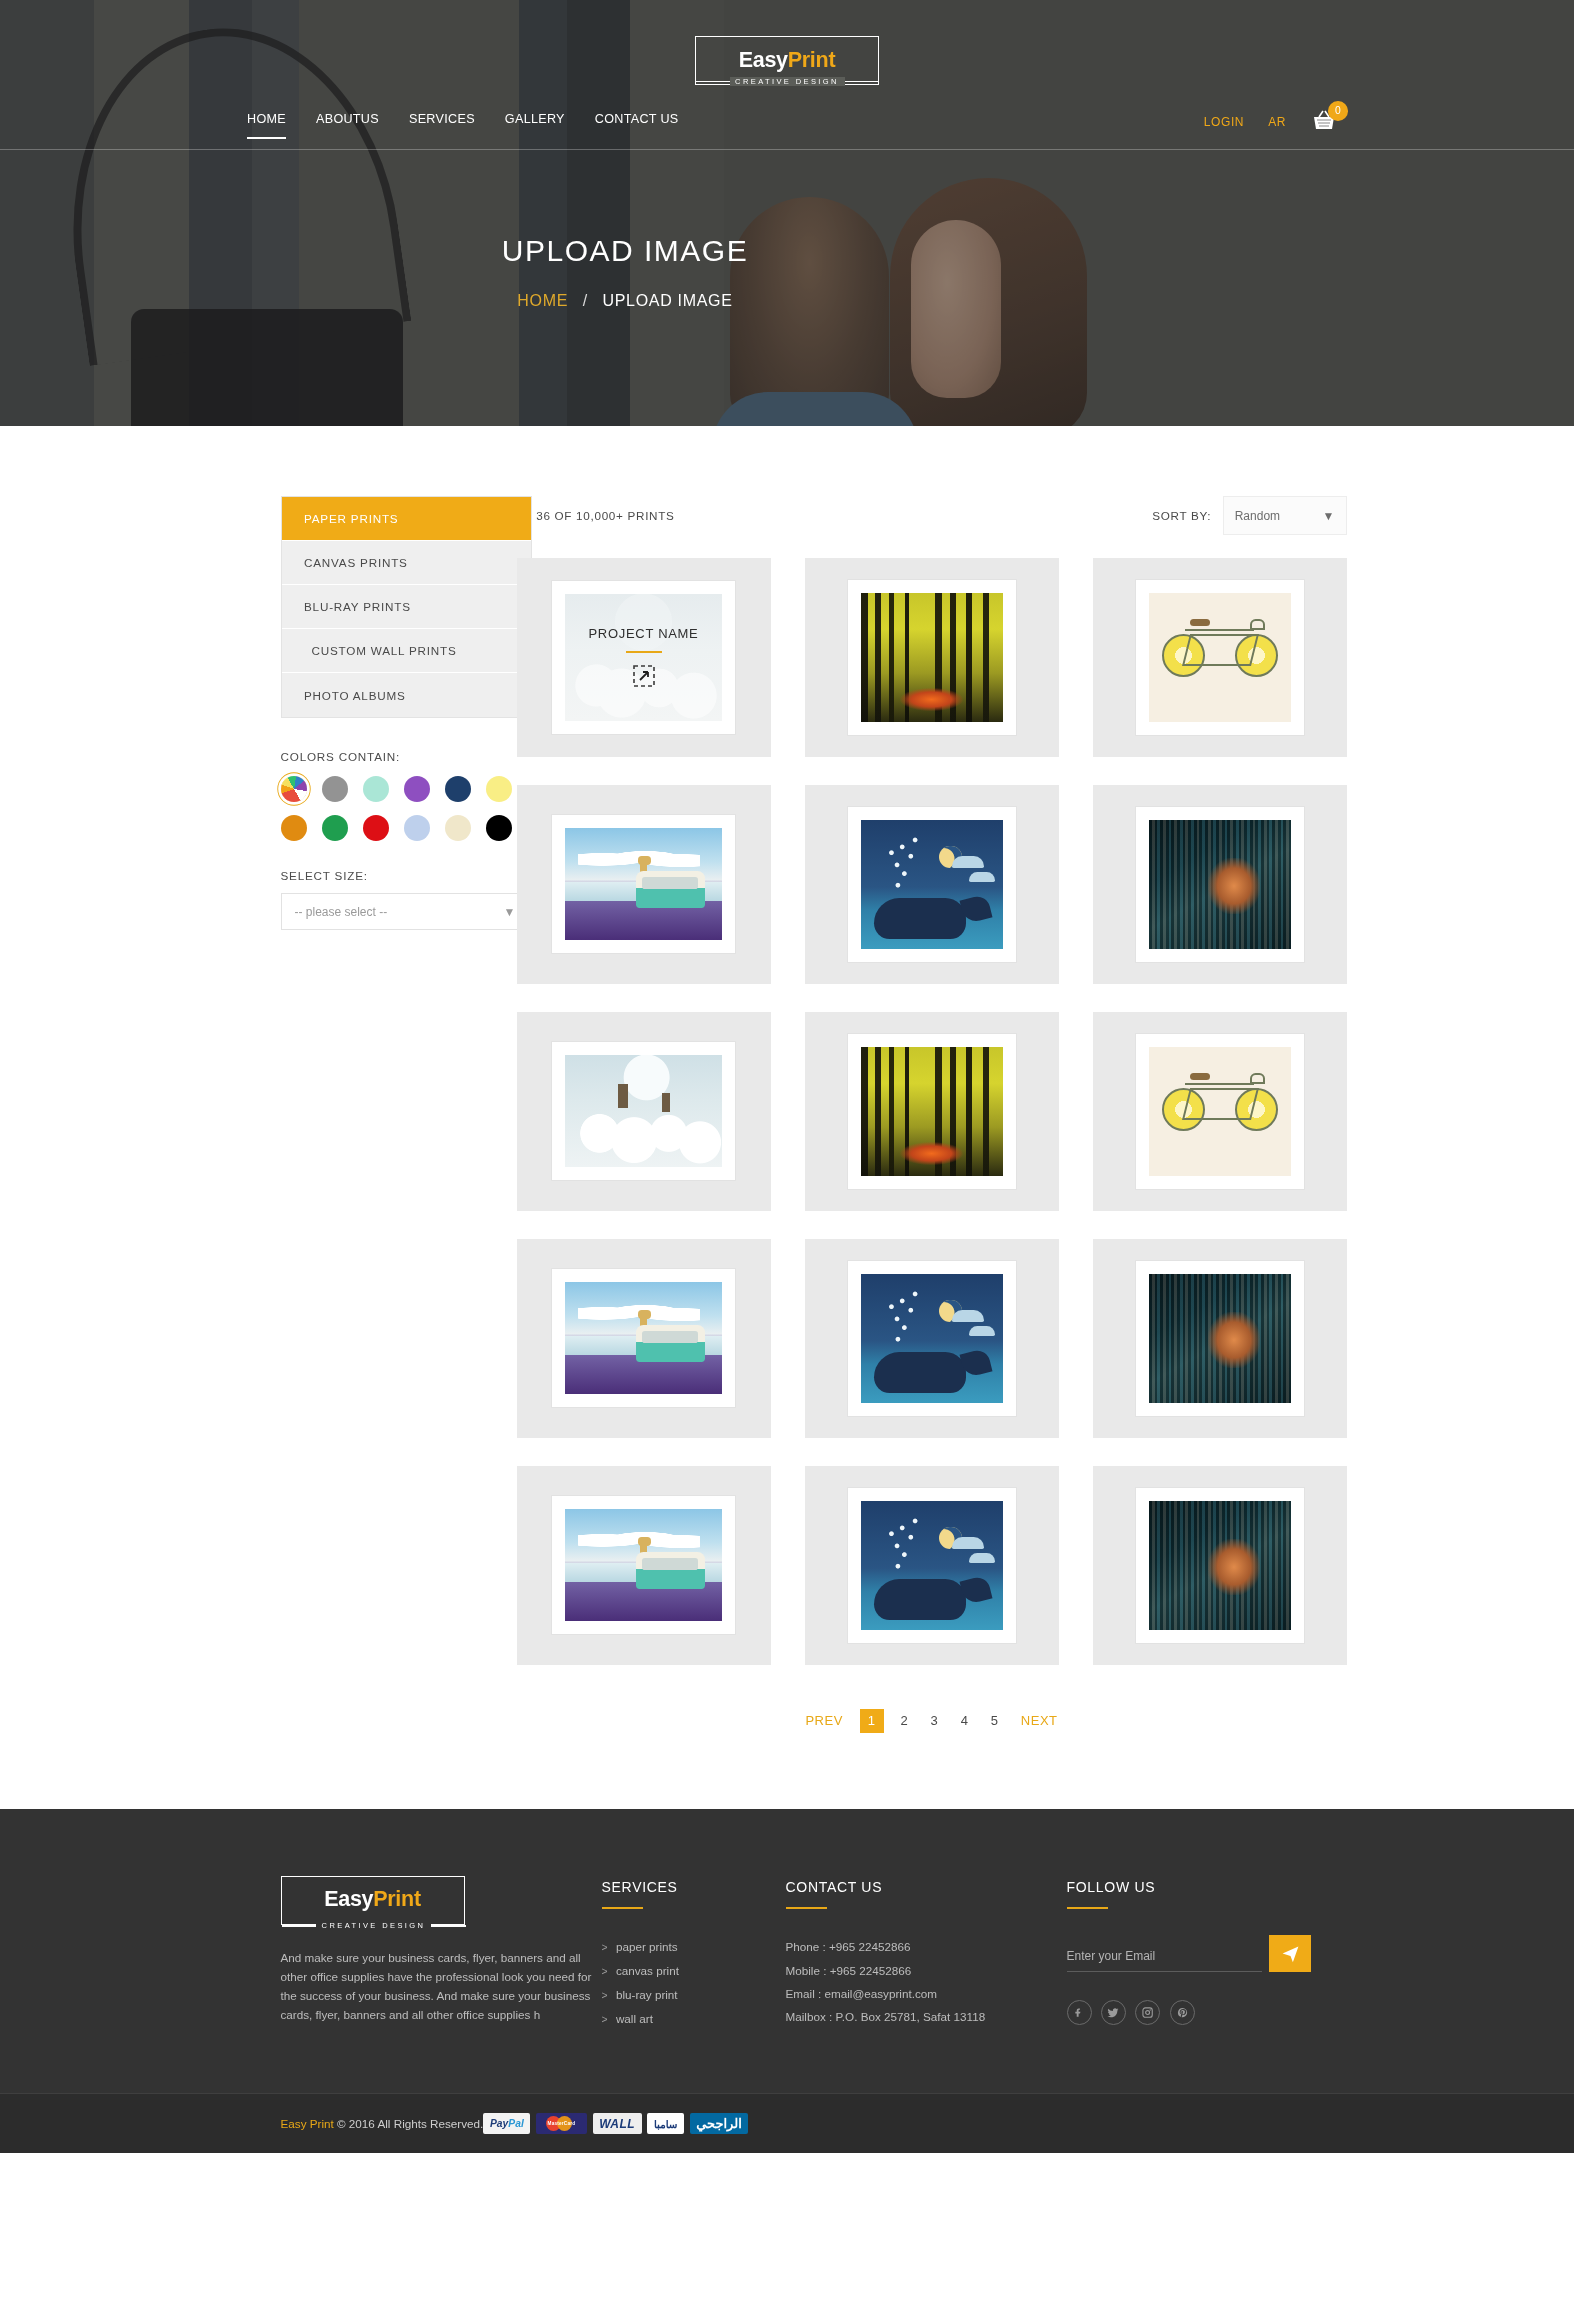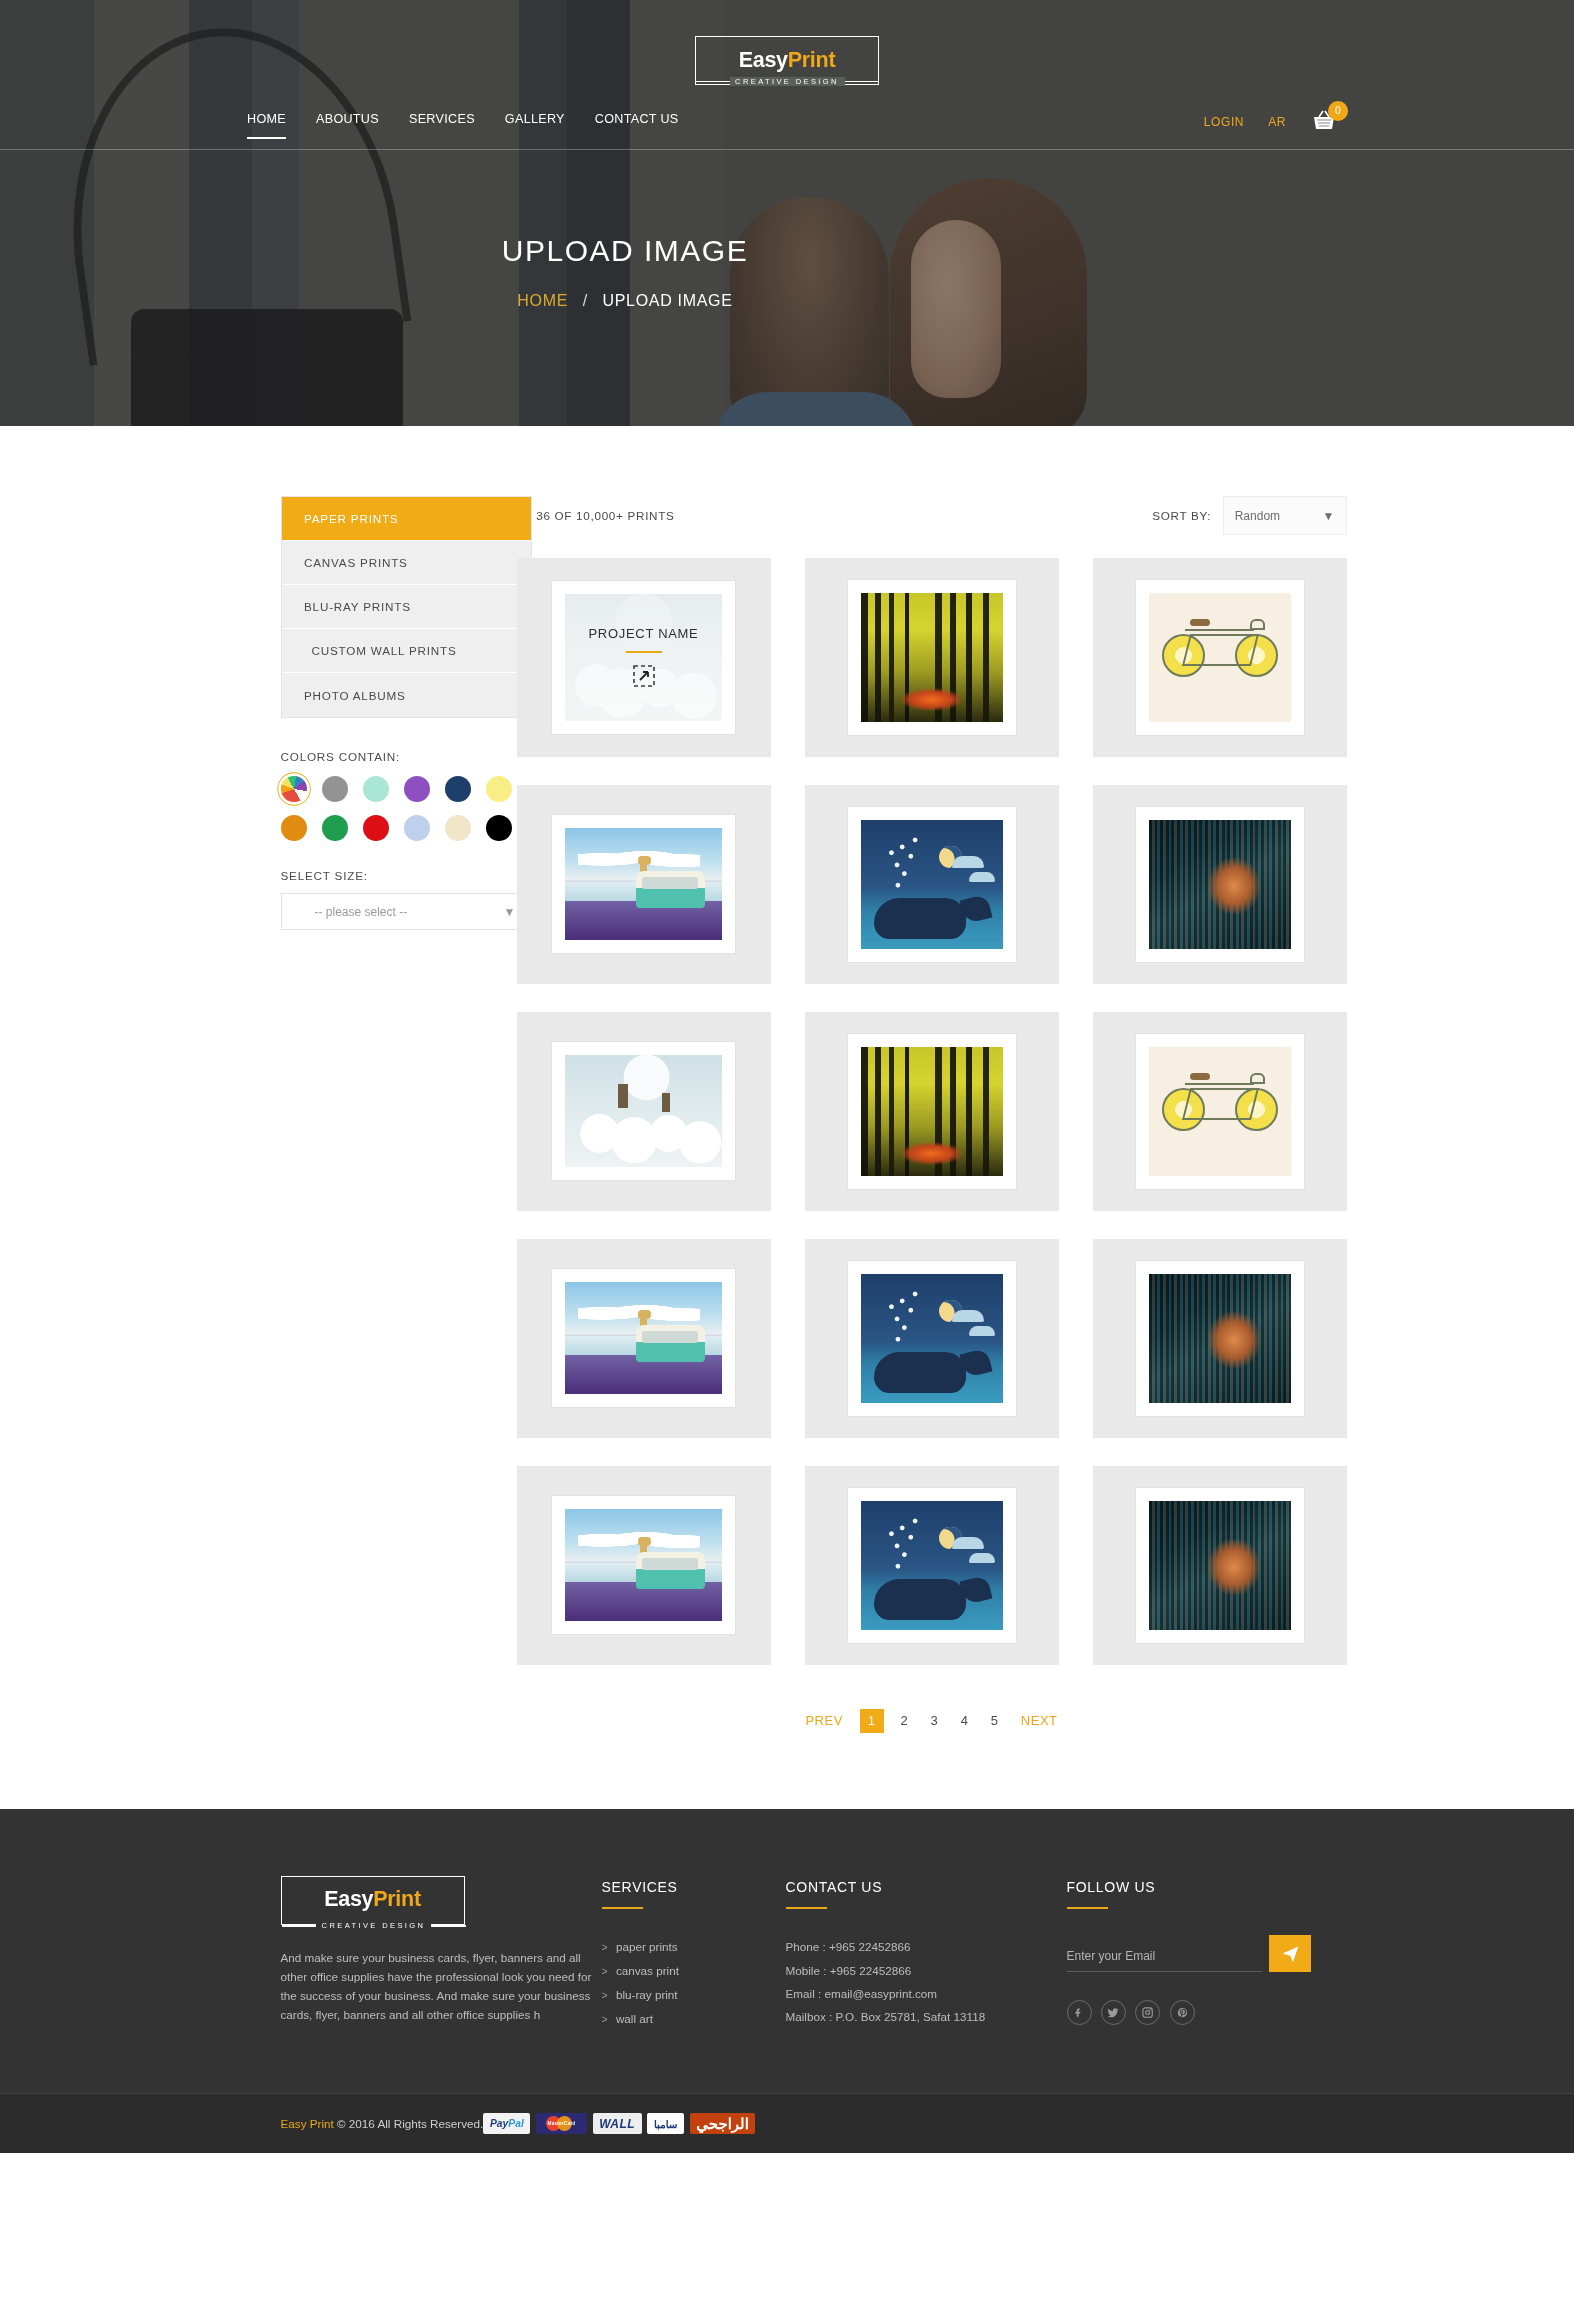--- a/index.html
+++ b/index.html
@@ -187,21 +187,21 @@
     background: conic-gradient(from 210deg, #e84c3d 0deg 40deg, #f2a115 40deg 80deg, #f6e05e 80deg 120deg, #2fbf71 120deg 160deg, #2f80c7 160deg 200deg, #8e44ad 200deg 250deg, #ffffff 250deg 300deg, #e84c3d 300deg 360deg);
     box-shadow: 0 0 0 2.8px #ffffff, 0 0 0 3.7px #e8a817;
   }
   .size-label { margin-top: 28px; font-size: 11.7px; letter-spacing: 0.8px; color: #4c4c4c; }
   .size-select {
     margin-top: 11.2px; width: 249px; height: 37px;
     border: 0.9px solid #e2e2e2; background: #ffffff;
     display: flex; align-items: center; justify-content: space-between;
     padding: 0 13px; cursor: pointer;
   }
-  .size-select span { color: #9a9a9a; font-size: 12px; margin-left: 20px; }
+  .size-select span { color: #9a9a9a; font-size: 12px; }
   .caret { color: #9a9a9a; font-size: 9.4px; }
 
   
   .results { margin-left: 290px; width: 830px; }
   .results-bar { display: flex; align-items: center; justify-content: space-between; height: 39px; }
   .count { font-size: 11.7px; letter-spacing: 0.7px; color: #4a4a4a; }
   .sort-wrap { display: flex; align-items: center; gap: 11.2px; }
   .sort-label { font-size: 11.7px; letter-spacing: 0.7px; color: #4a4a4a; }
   .sort-select {
     width: 124px; height: 39px; border: 0.9px solid #ededed; background: #fbfbfb;
@@ -418,21 +418,21 @@
   }
   .pay.paypal { background:#f3f3f3; color:#1d3c78; font-style: italic; }
   .pay.paypal i { color:#1d3c78; font-style: italic; }
   .pay.paypal em { color:#2a97d4; font-style: italic; }
   .pay.mc { background:#2b2a72; position: relative; width: 51px; }
   .pay.mc .c1 { position:absolute; left: 10.3px; width: 15px; height: 15px; border-radius:50%; background:#e8432f; }
   .pay.mc .c2 { position:absolute; left: 21.5px; width: 15px; height: 15px; border-radius:50%; background:#f39c12; opacity:.92; }
   .pay.mc .mct { position:absolute; left: 0; right: 0; text-align:center; font-size: 4.7px; color:#fff; letter-spacing:0.2px; }
   .pay.visa { background:#eeeeee; color:#1a3a78; font-style: italic; letter-spacing: 0.5px; font-size: 12px; }
   .pay.samba { background:#ffffff; color:#1a3a78; font-size: 10.3px; direction: rtl; }
-  .pay.rajhi { background:#c2410c; color:#ffffff; font-size: 15px; direction: rtl; }
+  .pay.rajhi { background:#0369a1; color:#ffffff; font-size: 13px; direction: rtl; }
 </style>
 </head>
 <body>
 
 <div class="hero">
   <div class="hero-photo">
     <div class="hero-people">
       <div class="head-m"></div>
       <div class="head-f"></div>
       <div class="shoulder"></div>

